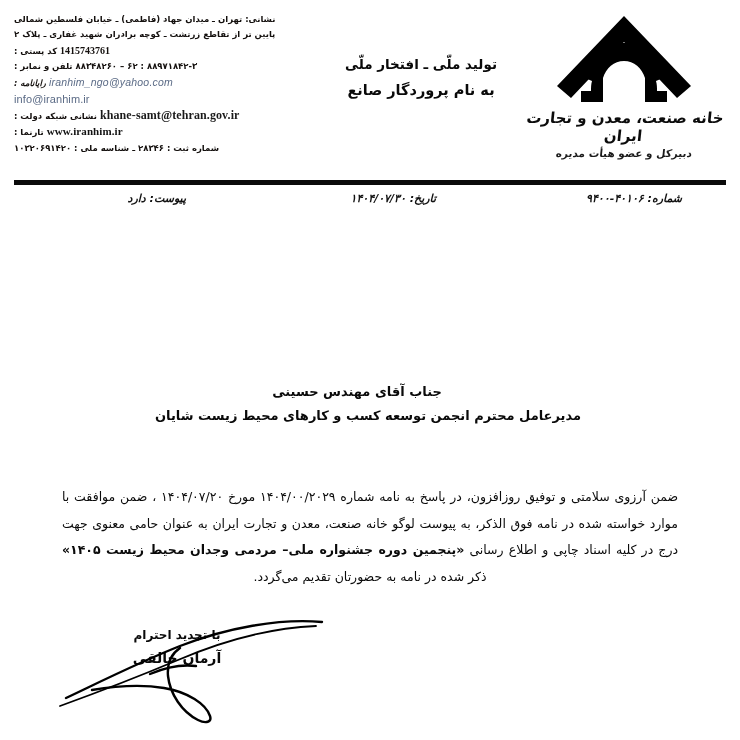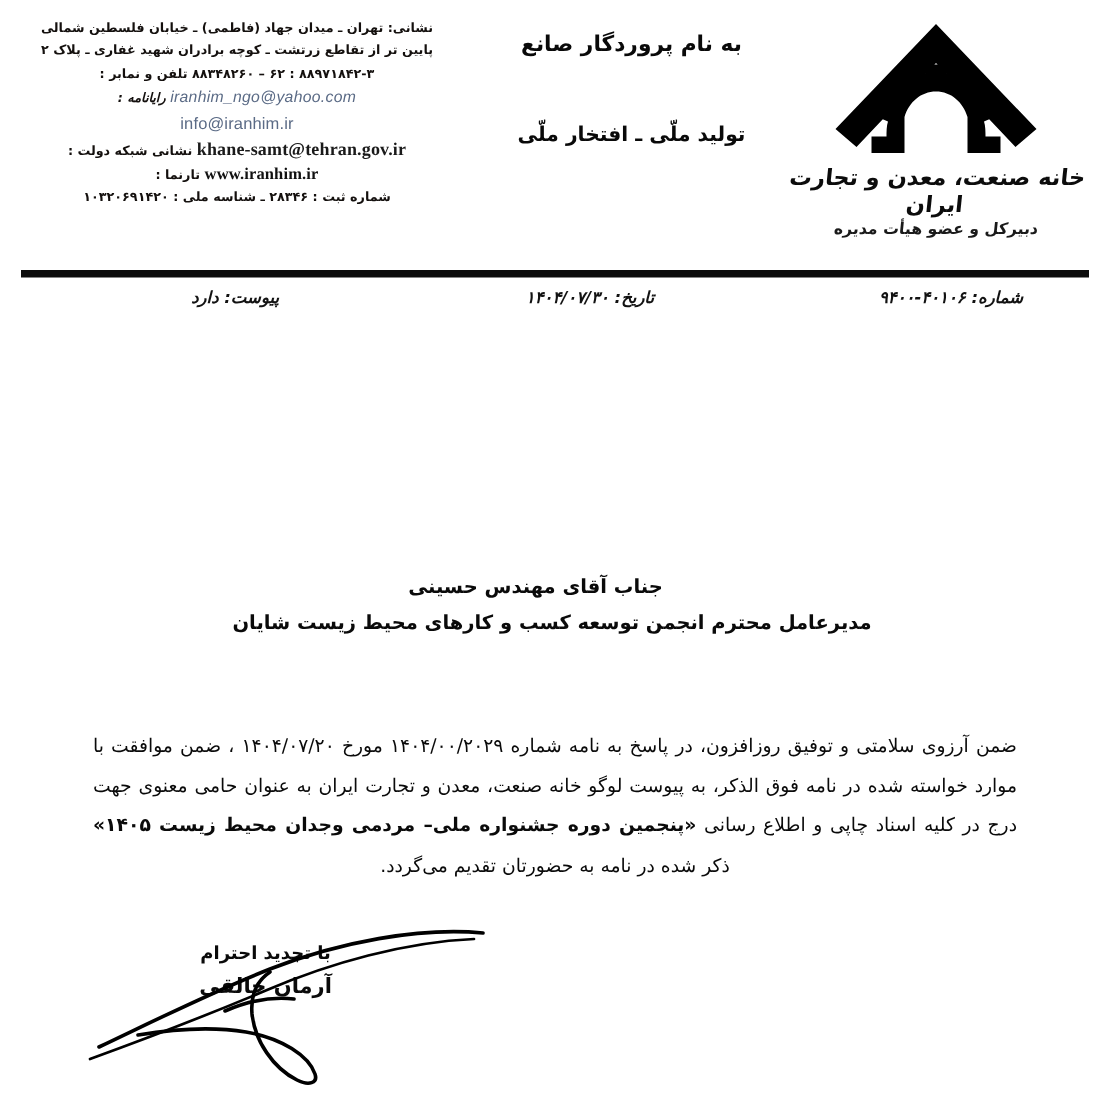--- a/index.html
+++ b/index.html
@@ -32,21 +32,21 @@
     right: 0;
     height: 178px;
   }
 
   
   .contact-block {
     position: absolute;
     top: 12px;
     left: 14px;
     width: 288px;
-    text-align: center;
+    text-align: left;
     direction: rtl;
   }
   .contact-line {
     font-size: 8.5px;
     line-height: 15.4px;
     font-weight: bold;
     color: #14100e;
     white-space: nowrap;
     letter-spacing: 0.1px;
   }
@@ -258,42 +258,46 @@
 <body>
 
 <div class="page">
 
   <div class="letterhead">
 
     <div class="contact-block">
       <div class="contact-line">نشانی:  تهران ـ میدان جهاد (فاطمی) ـ خیابان فلسطین شمالی</div>
       <div class="contact-line">پایین تر از تقاطع زرتشت ـ کوچه برادران شهید غفاری ـ پلاک ۲</div>
       <div class="contact-line">
+        <span class="val-latin">1415743761</span>
+        <span>کد پستی :</span>
+      </div>
+      <div class="contact-line">
         <span>۸۸۹۷۱۸۴۲-۳ : ۶۲ – ۸۸۳۴۸۲۶۰</span>
         <span>تلفن و نمابر :</span>
       </div>
       <div class="contact-line email-line">
         <span class="email-val">iranhim_ngo@yahoo.com</span>
         <span>رایانامه :</span>
       </div>
       <div class="contact-line solo-email">info@iranhim.ir</div>
       <div class="contact-line">
         <span class="gov-val">khane-samt@tehran.gov.ir</span>
         <span>نشانی شبکه دولت :</span>
       </div>
       <div class="contact-line">
         <span class="site-val">www.iranhim.ir</span>
         <span>تارنما :</span>
       </div>
       <div class="contact-line">شماره ثبت : ۲۸۳۴۶  ـ  شناسه ملی : ۱۰۳۲۰۶۹۱۴۲۰</div>
     </div>
 
     <div class="slogan-block">
+      <div class="slogan slogan-2">تولید ملّی ـ افتخار ملّی</div>
       <div class="slogan slogan-1">به نام پروردگار صانع</div>
-      <div class="slogan slogan-2">تولید ملّی ـ افتخار ملّی</div>
     </div>
 
     <div class="logo-block">
       <svg class="logo-mark" viewBox="0 0 146 96" aria-hidden="true">
 
         <path d="M73 4 L140 74 L126 86 L73 30 L20 86 L6 74 Z" fill="#000000"></path>
 
         <path d="M73 36
                  C 59 36 48 46 45 58
                  L38 56 L34 66 L41 69

